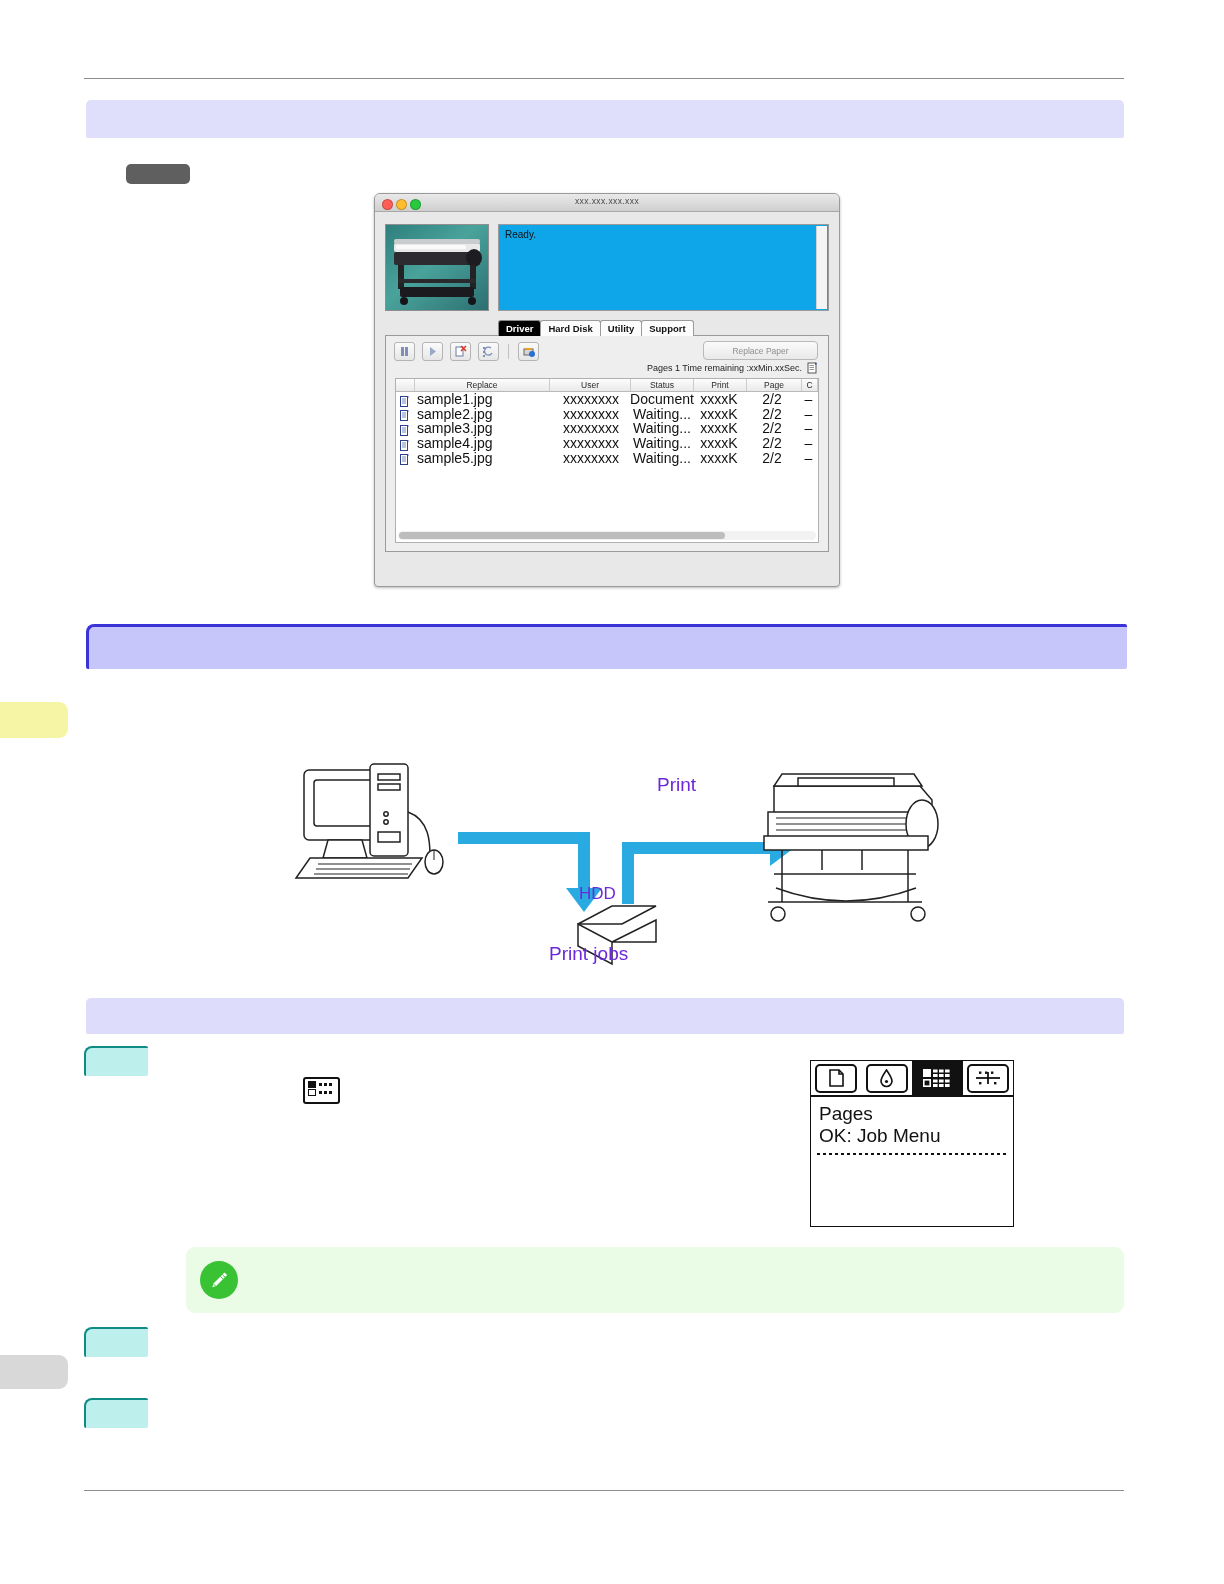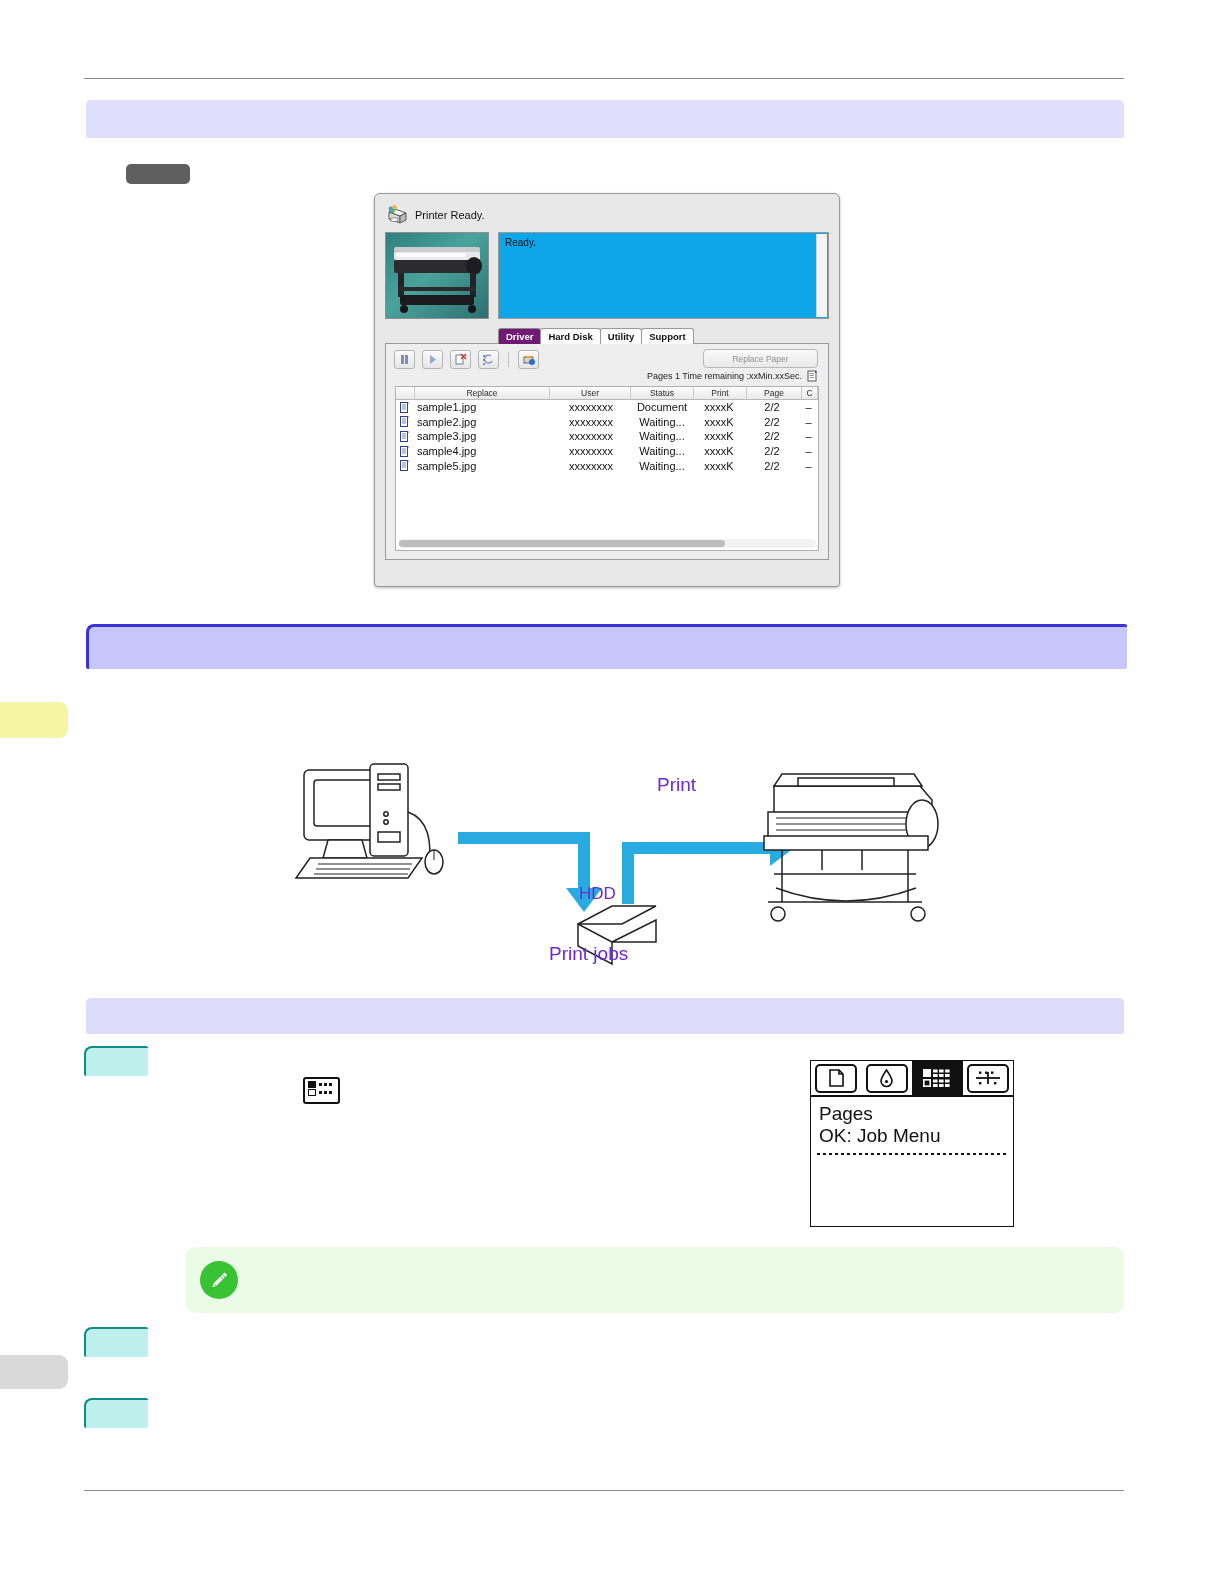--- a/index.html
+++ b/index.html
@@ -82,21 +82,21 @@
   #msg-scroll{position:absolute;right:1px;top:1px;bottom:1px;width:10px;background:#f4f4f4;
       border-left:1px solid #d2d2d2;}
 
   
   #tabstrip{margin-top:9px;height:16px;position:relative;padding-left:113px;
       display:flex;align-items:flex-end;}
   .tabline{position:absolute;left:0;right:0;bottom:0;height:1px;background:#9a9a9a;}
   .tab{position:relative;height:15px;padding:0 7px;font-size:9.5px;font-weight:bold;
       display:flex;align-items:center;border:1px solid #9a9a9a;border-bottom:none;
       border-radius:3px 3px 0 0;background:#fcfcfc;color:#111;margin-right:-1px;}
-  .tab.active{background:#701a75;color:#fff;border-color:#8b8b8b;}
+  .tab.active{background:#000000;color:#fff;border-color:#8b8b8b;}
 
   #tabpanel{margin:0 0 0 0;height:215px;background:#eeeeee;border:1px solid #9a9a9a;
       border-top:none;position:relative;}
 
   #toolbar{position:absolute;left:8px;top:6px;display:flex;align-items:center;gap:7px;}
   .tbtn{width:19px;height:17px;border:1px solid #b4b4b4;border-radius:3px;
       background:linear-gradient(#fbfbfb,#e6e6e6);position:relative;}
   .tbsep{width:1px;height:15px;background:#c2c2c2;margin:0 2px;}
   #replace-paper-btn{position:absolute;right:10px;top:5px;width:113px;height:17px;
       border:1px solid #b9b9b9;border-radius:4px;
@@ -109,21 +109,21 @@
 
   #joblist{position:absolute;left:9px;right:9px;top:42px;bottom:8px;background:#fff;
       border:1px solid #b0b0b0;display:flex;flex-direction:column;}
   #jobhead{display:flex;height:12px;background:linear-gradient(#fdfdfd,#e9e9e9);
       border-bottom:1px solid #b9b9b9;font-size:8.5px;color:#2a2a2a;}
   #jobhead div{display:flex;align-items:center;justify-content:center;
       border-right:1px solid #cccccc;}
   .c-ico{width:18px;}.c-doc{width:134px;}.c-user{width:80px;}.c-sta{width:62px;}
   .c-siz{width:52px;}.c-pag{width:54px;}.c-cop{flex:1;}
   #jobrows{flex:1;}
-  .jobrow{display:flex;height:14.6px;font-size:11px;color:#111;align-items:center;}
+  .jobrow{display:flex;height:14.6px;font-size:14px;color:#111;align-items:center;}
   .jobrow>div{display:flex;align-items:center;}
   .jobrow .c-ico{justify-content:center;}
   .jobrow .c-doc{padding-left:3px;}
   .jobrow .c-user,.jobrow .c-sta,.jobrow .c-siz,.jobrow .c-pag,.jobrow .c-cop{justify-content:center;}
   .docicon{width:10px;height:11px;position:relative;}
   #hscroll-track{height:9px;margin:0 2px 2px 2px;background:#f2f2f2;border-radius:5px;position:relative;}
   #hscroll-thumb{position:absolute;left:1px;top:1px;height:7px;width:78%;background:#bdbdbd;border-radius:4px;}
 
   
   #flow-diagram{position:absolute;left:282px;top:728px;width:660px;height:260px;}
@@ -163,37 +163,29 @@
 
 <div class="edge-tab" id="edge-tab-yellow"></div>
 <div class="edge-tab" id="edge-tab-grey"></div>
 
 <div class="step-chip" id="step-1"></div>
 <div class="step-chip" id="step-2"></div>
 <div class="step-chip" id="step-3"></div>
 
 <div id="statmon">
 
+  <div id="statmon-titlebar">
+    <span class="traffic" id="tl-close"></span>
+    <span class="traffic" id="tl-min"></span>
+    <span class="traffic" id="tl-max"></span>
+    <div id="statmon-title">xxx.xxx.xxx.xxx</div>
+  </div>
 
   <div id="statmon-body">
 
-    <div id="printer-ready-row">
-      <span id="printer-ready-icon">
-        <svg width="23" height="22" viewBox="0 0 23 22">
-          <path d="M4 8 L4 15 L15 19 L15 12 Z" fill="#d9d9d9" stroke="#5a5a5a" stroke-width="1"></path>
-          <path d="M4 8 L10 5 L21 9 L15 12 Z" fill="#f2f2f2" stroke="#5a5a5a" stroke-width="1"></path>
-          <path d="M21 9 L21 16 L15 19 L15 12 Z" fill="#bcbcbc" stroke="#5a5a5a" stroke-width="1"></path>
-          <circle cx="6" cy="5" r="2.4" fill="#3aa0e0"></circle>
-          <circle cx="9.5" cy="3.2" r="2.1" fill="#f3b13c"></circle>
-          <circle cx="8" cy="7" r="1.9" fill="#57bb4b"></circle>
-          <rect x="6" y="14" width="7" height="3.2" fill="#fff" stroke="#6a6a6a" stroke-width=".7"></rect>
-        </svg>
-      </span>
-      <span id="printer-ready-label">Printer Ready.</span>
-    </div>
 
     <div id="statmon-upper">
       <div id="printer-photo">
         <svg width="102" height="85" viewBox="0 0 102 85">
           <rect x="8" y="18" width="86" height="9" rx="2" fill="#e9e9ea"></rect>
           <rect x="8" y="27" width="86" height="13" rx="2" fill="#2b2b30"></rect>
           <rect x="10" y="20" width="70" height="4" rx="1.5" fill="#fafafa"></rect>
           <ellipse cx="88" cy="33" rx="8" ry="9" fill="#1d1d21"></ellipse>
           <rect x="12" y="40" width="6" height="24" fill="#232327"></rect>
           <rect x="84" y="40" width="6" height="24" fill="#232327"></rect>

